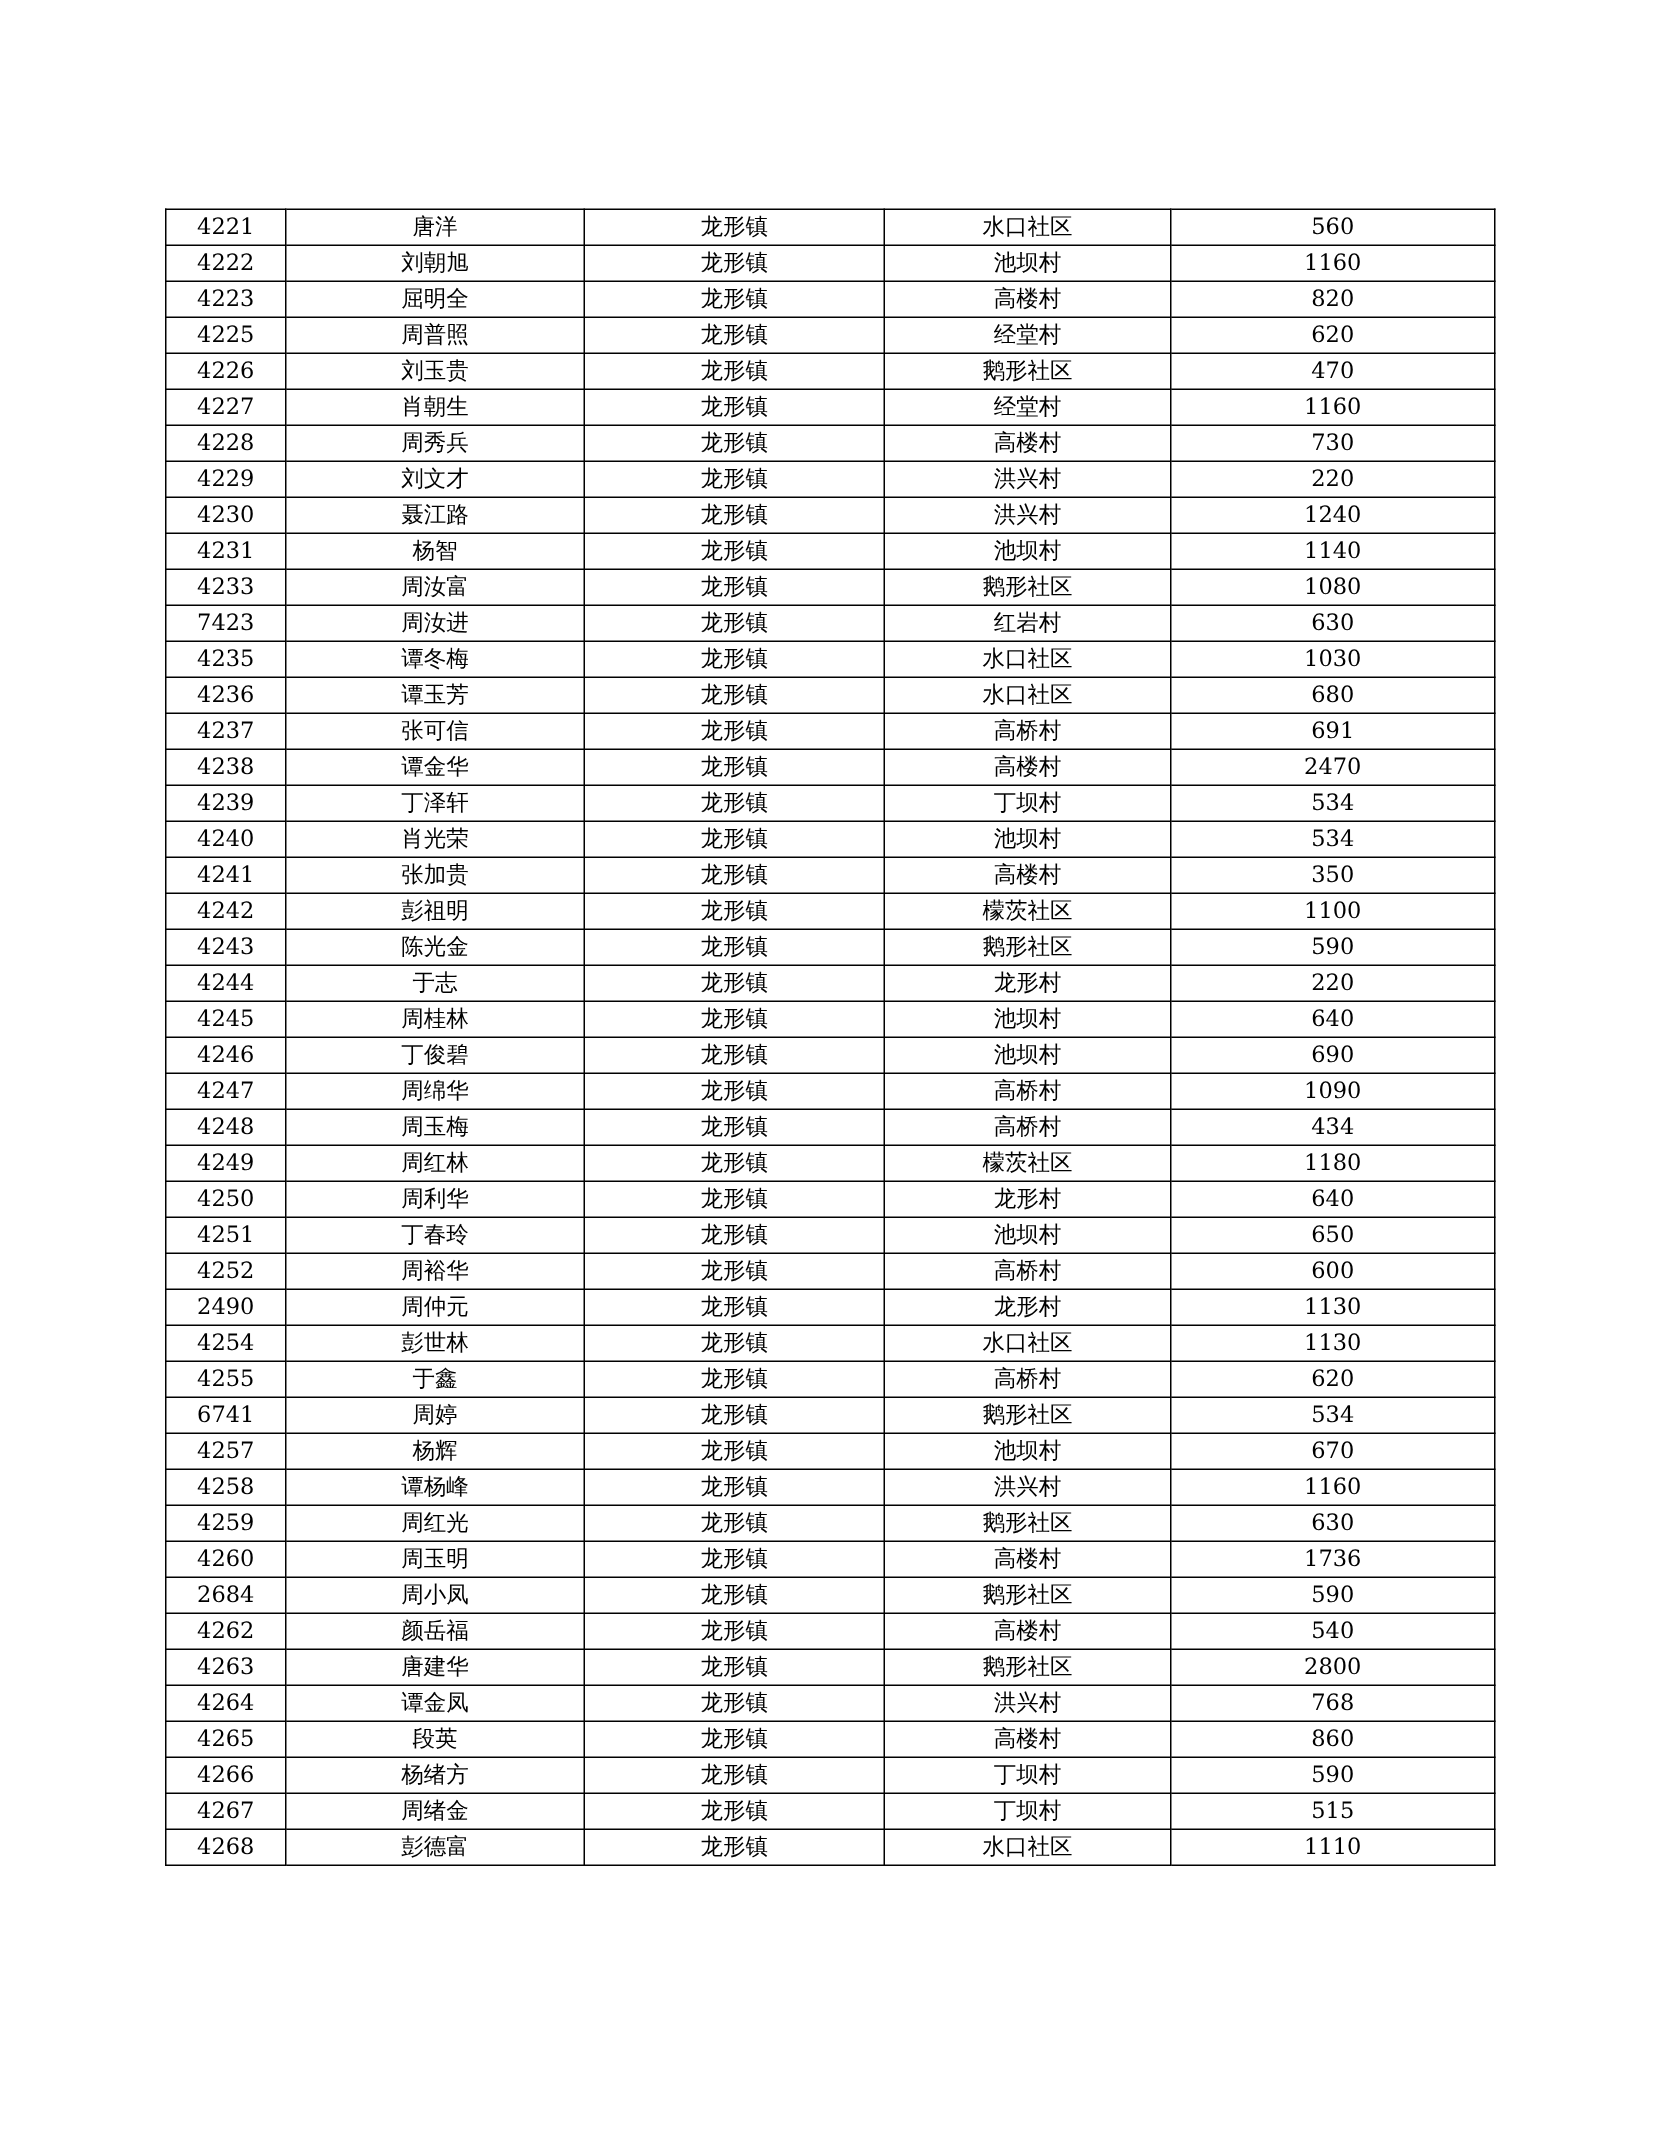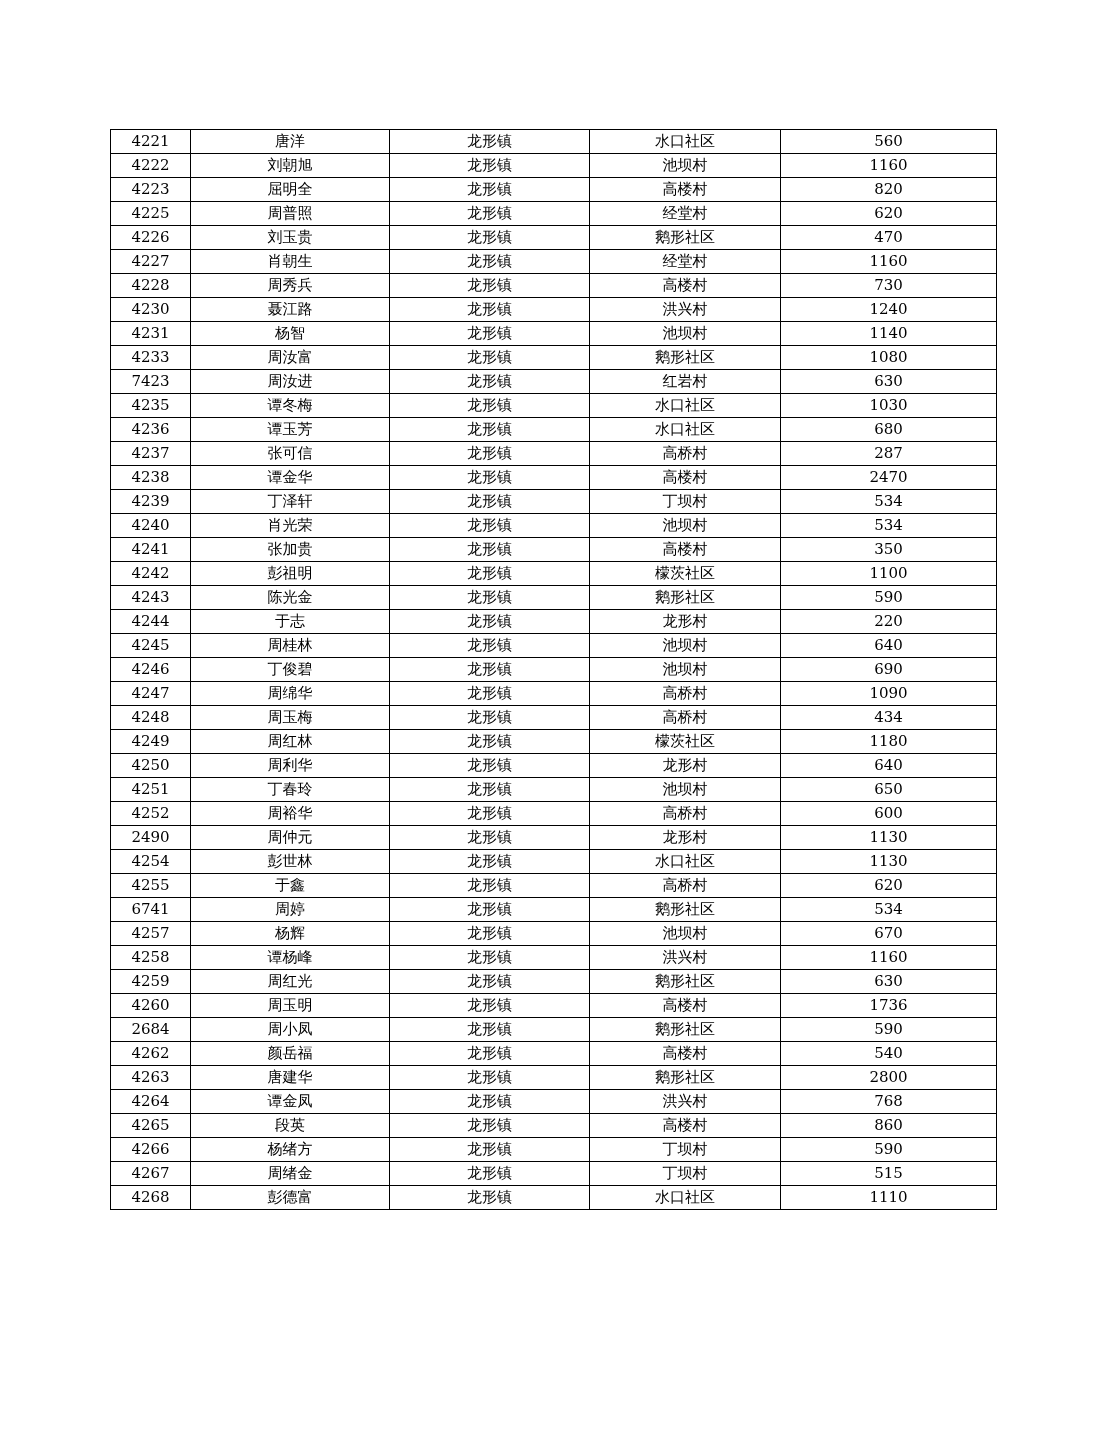--- a/index.html
+++ b/index.html
@@ -12,21 +12,21 @@
     width: 1105px;
     height: 1429px;
     background: #ffffff;
     font-family: "DejaVu Serif", "Liberation Serif", serif;
     color: #000000;
     overflow: hidden;
   }
   table.roster {
     position: absolute;
     left: 110px;
-    top: 129px;
+    top: 139px;
     width: 886px;
     border-collapse: collapse;
     table-layout: fixed;
   }
   table.roster td {
     border: 1px solid #000000;
     height: 23px;
     padding: 0 2px;
     text-align: center;
     vertical-align: middle;
@@ -97,20 +97,27 @@
           <td>1160</td>
         </tr>
         <tr>
           <td>4228</td>
           <td>周秀兵</td>
           <td>龙形镇</td>
           <td>高楼村</td>
           <td>730</td>
         </tr>
         <tr>
+          <td>4229</td>
+          <td>刘文才</td>
+          <td>龙形镇</td>
+          <td>洪兴村</td>
+          <td>220</td>
+        </tr>
+        <tr>
           <td>4230</td>
           <td>聂江路</td>
           <td>龙形镇</td>
           <td>洪兴村</td>
           <td>1240</td>
         </tr>
         <tr>
           <td>4231</td>
           <td>杨智</td>
           <td>龙形镇</td>
@@ -143,21 +150,21 @@
           <td>谭玉芳</td>
           <td>龙形镇</td>
           <td>水口社区</td>
           <td>680</td>
         </tr>
         <tr>
           <td>4237</td>
           <td>张可信</td>
           <td>龙形镇</td>
           <td>高桥村</td>
-          <td>287</td>
+          <td>691</td>
         </tr>
         <tr>
           <td>4238</td>
           <td>谭金华</td>
           <td>龙形镇</td>
           <td>高楼村</td>
           <td>2470</td>
         </tr>
         <tr>
           <td>4239</td>

